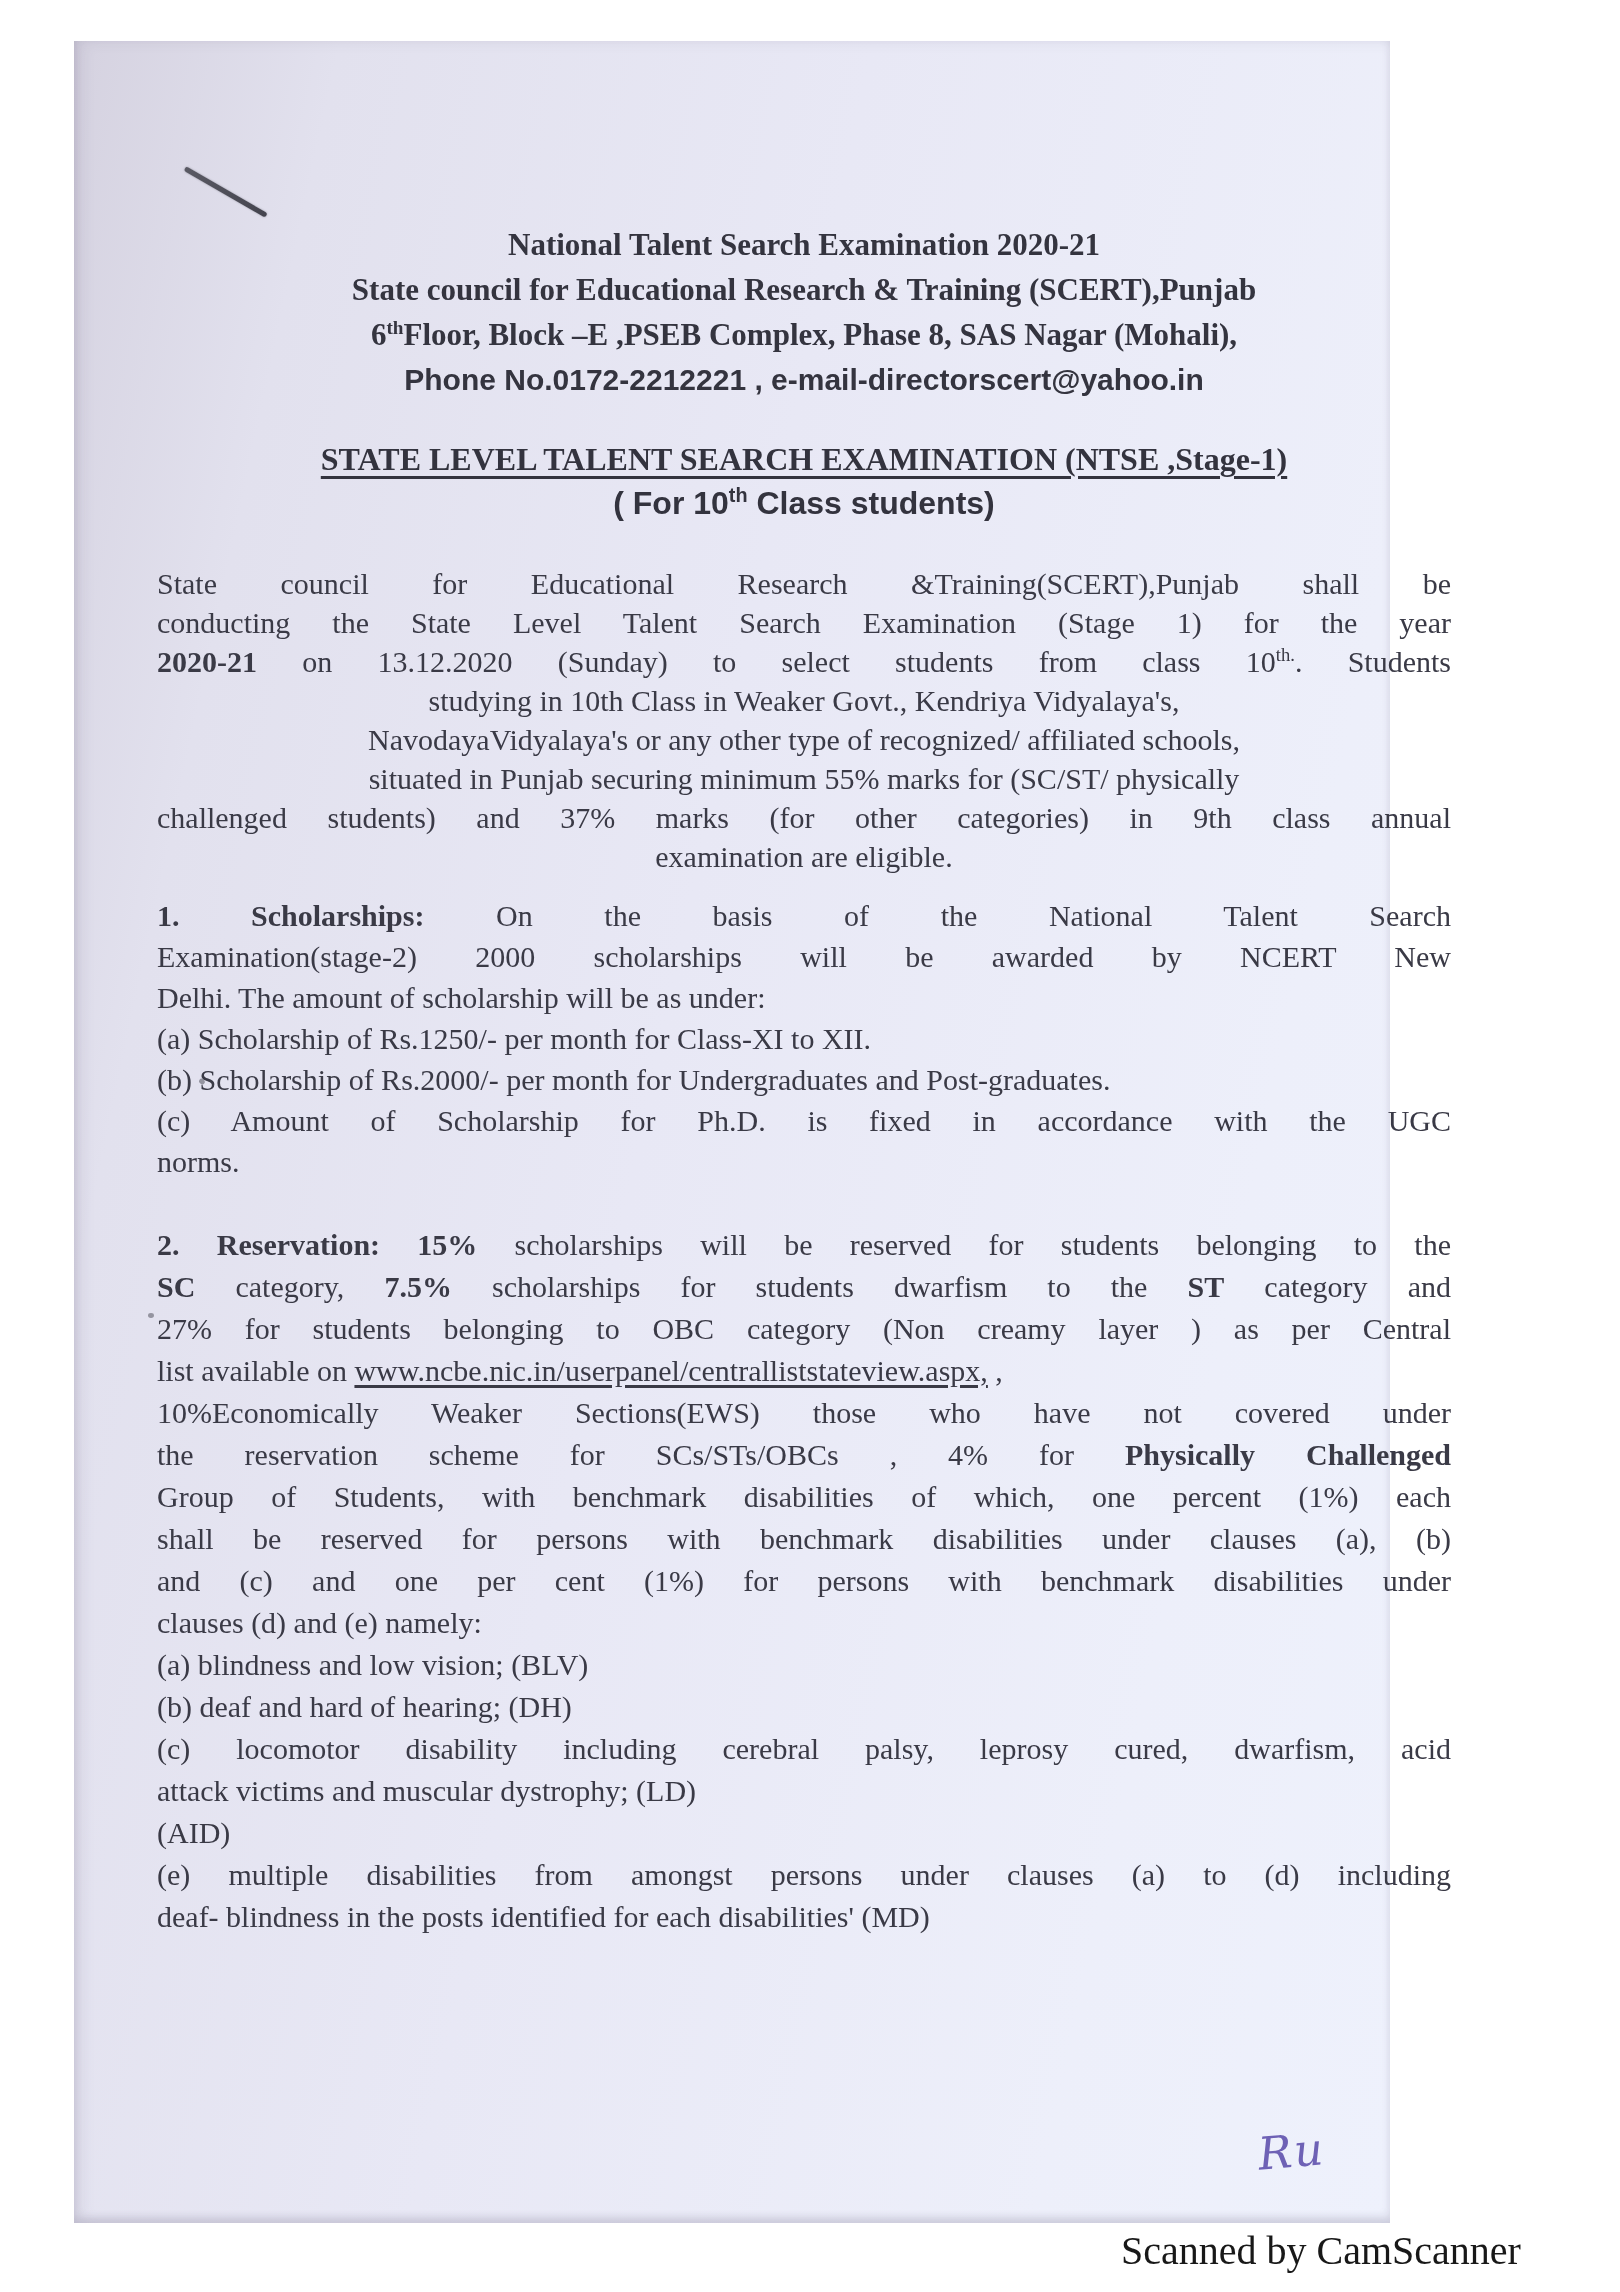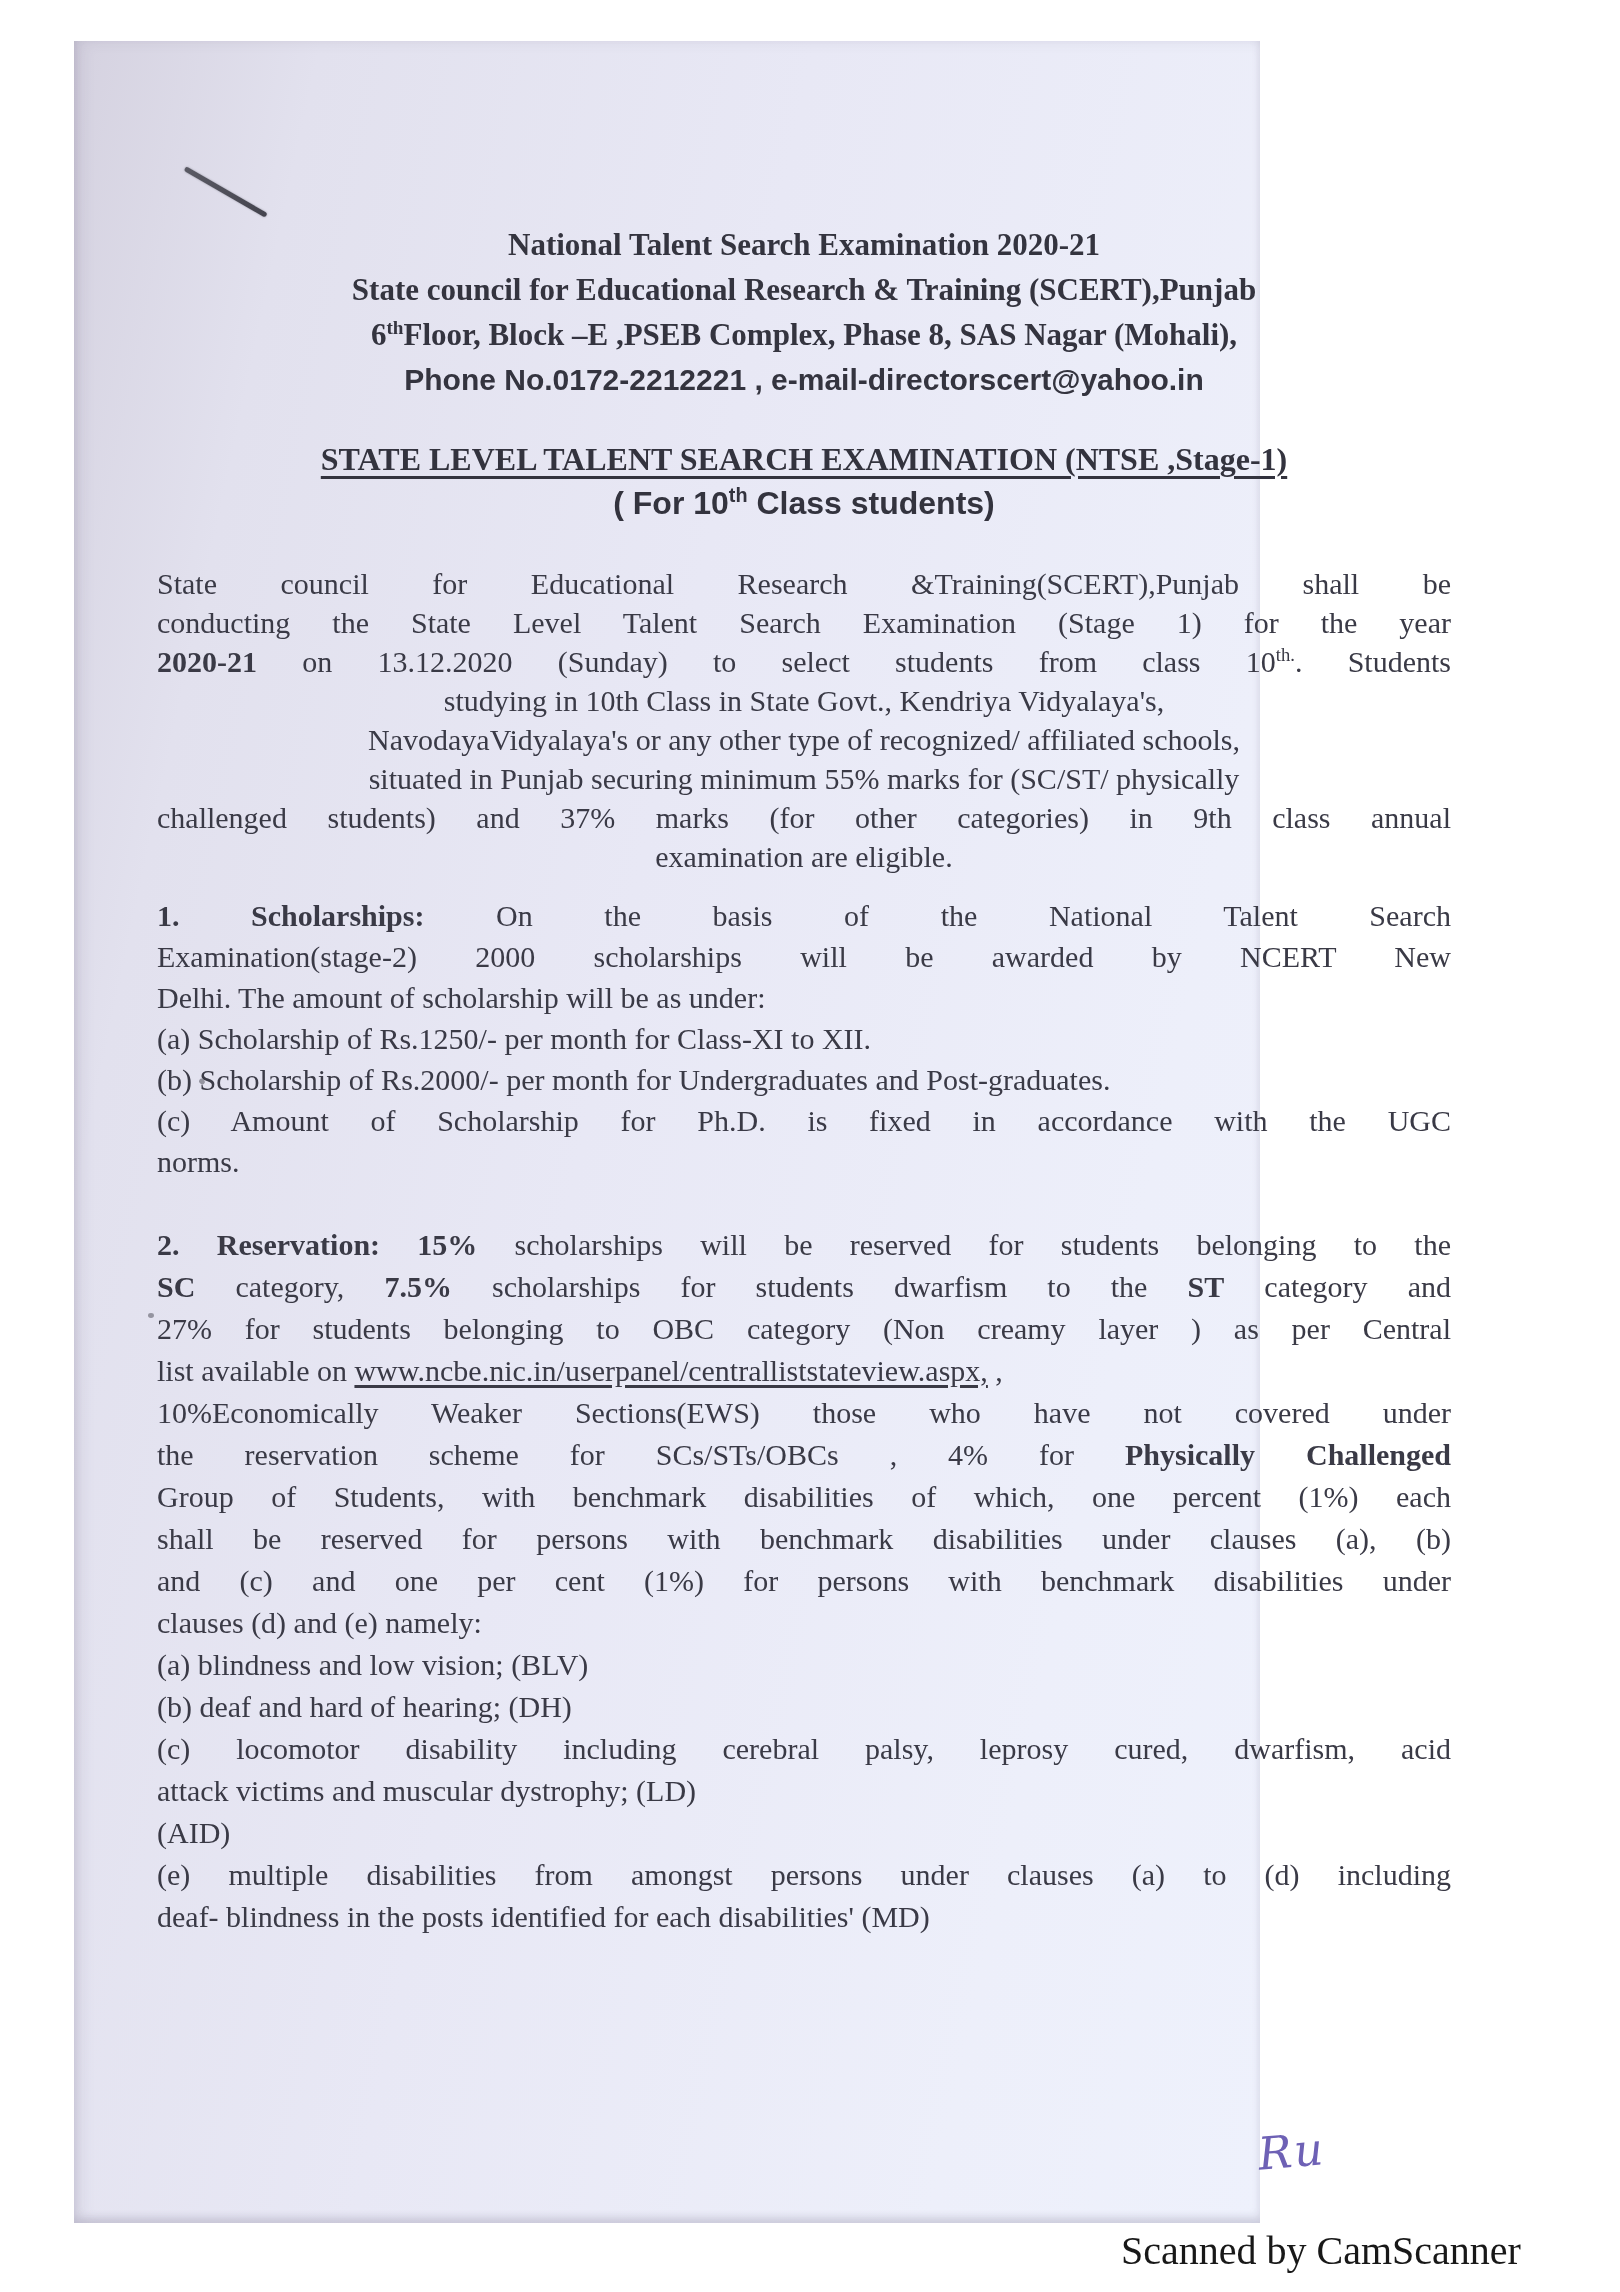--- a/index.html
+++ b/index.html
@@ -6,21 +6,21 @@
   body {
     width:1620px; height:2293px;
     background:#ffffff;
     font-family:"Liberation Serif", serif;
     color:#3a3a46;
     position:relative;
     overflow:hidden;
   }
   .page {
     position:absolute; left:74px; top:41px;
-    width:1186px; height:2182px;
+    width:1316px; height:2182px;
     background:linear-gradient(102deg,#d5d2e0 0%, #e2e1ee 15%, #e8e8f5 45%, #edeffa 80%, #eef1fc 100%);
     box-shadow: inset 0 -4.9px 8.8px rgba(90,80,110,0.18), inset 7.8px 0 13.7px rgba(90,80,110,0.10);
   }
   .col {
     position:absolute; left:83px; top:181px; width:1294px;
   }
   .ln { font-size:30px; line-height:39px; }
   .just { text-align:justify; text-align-last:justify; }
   .ctr  { text-align:center; }
   .b   { font-weight:bold; }
@@ -92,21 +92,21 @@
 
     <div class="title-block">
       <div class="ln"><span class="ul">STATE LEVEL TALENT SEARCH EXAMINATION  (NTSE ,Stage-1)</span></div>
       <div class="ln sans"><span>( For 10</span><span class="sup">th</span><span> Class students)</span></div>
     </div>
 
     <div class="intro-block">
       <div class="ln just">State council for Educational Research &amp;Training(SCERT),Punjab shall be</div>
       <div class="ln just">conducting the State Level Talent Search Examination (Stage 1) for the year</div>
       <div class="ln just"><span class="b">2020-21</span><span> on 13.12.2020 (Sunday) to select students from class 10</span><span class="sup">th.</span><span>. Students</span></div>
-      <div class="ln ctr">studying in 10th Class in State Govt., Kendriya Vidyalaya's,</div>
+      <div class="ln ctr">studying in 10th Class in Weaker Govt., Kendriya Vidyalaya's,</div>
       <div class="ln ctr">NavodayaVidyalaya's or any other type of recognized/ affiliated schools,</div>
       <div class="ln ctr">situated in Punjab securing minimum 55% marks for (SC/ST/ physically</div>
       <div class="ln just">challenged students) and 37% marks (for other categories) in  9th class annual</div>
       <div class="ln ctr">examination are eligible.</div>
     </div>
 
     <div class="sch-block">
       <div class="ln just"><span class="b">1.  Scholarships:</span><span> On the basis of the National Talent Search</span></div>
       <div class="ln just">Examination(stage-2)  2000 scholarships will be awarded by NCERT New</div>
       <div class="ln">Delhi. The amount of scholarship will be as under:</div>

